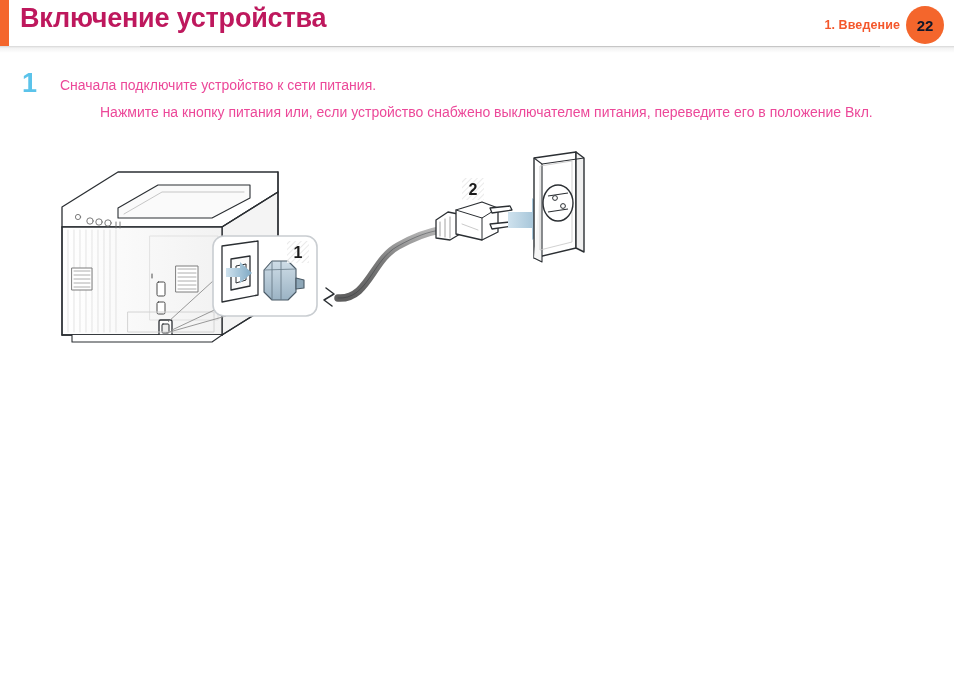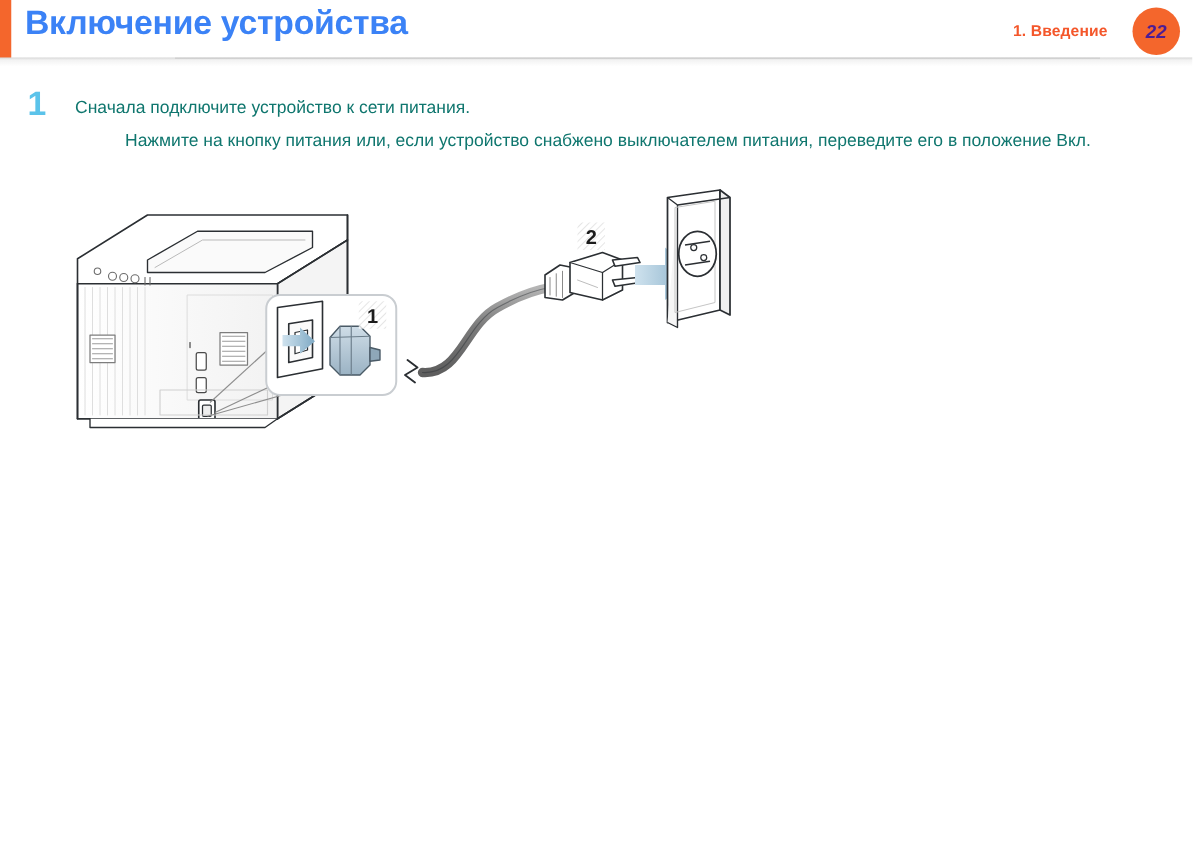--- a/index.html
+++ b/index.html
@@ -39,55 +39,54 @@
     height: 46px;
     background: #F4662C;
   }
 
   .page-title {
     position: absolute;
     left: 20px;
     top: 3px;
     font-size: 27px;
     font-weight: bold;
-    color: #3b82f6;
+    color: #be185d;
     letter-spacing: -0.2px;
     white-space: nowrap;
   }
 
   .header-right {
     position: absolute;
     right: 10px;
     top: 6px;
     display: flex;
     align-items: center;
-    gap: 20px;
+    gap: 6px;
   }
 
   .section-label {
     font-size: 12.5px;
     font-weight: bold;
     color: #F4572B;
     white-space: nowrap;
     letter-spacing: 0.1px;
   }
 
   .page-badge {
     width: 38px;
     height: 38px;
     border-radius: 50%;
     background: #F4662C;
-    color: #4c1d95;
+    color: #0f172a;
     font-size: 15px;
     font-weight: bold;
     display: flex;
     align-items: center;
     justify-content: center;
     line-height: 1;
-    font-style: italic;
   }
 
   .header-rule {
     position: absolute;
     left: 0;
     top: 46px;
     width: 954px;
     height: 8px;
     background: linear-gradient(to bottom,
                 rgba(0,0,0,0.16) 0px,
@@ -112,21 +111,21 @@
     font-size: 27px;
     font-weight: bold;
     color: #5BC3EA;
     line-height: 1;
   }
 
   .step-line {
     position: absolute;
     left: 60px;
     font-size: 14px;
-    color: #0f766e;
+    color: #ec4899;
     white-space: nowrap;
     line-height: 1.4;
   }
   .step-line-1 { top: 76px; }
   .step-line-2 { top: 103px; margin-left: 40px; }
 
   
   .figure {
     position: absolute;
     left: 0;

